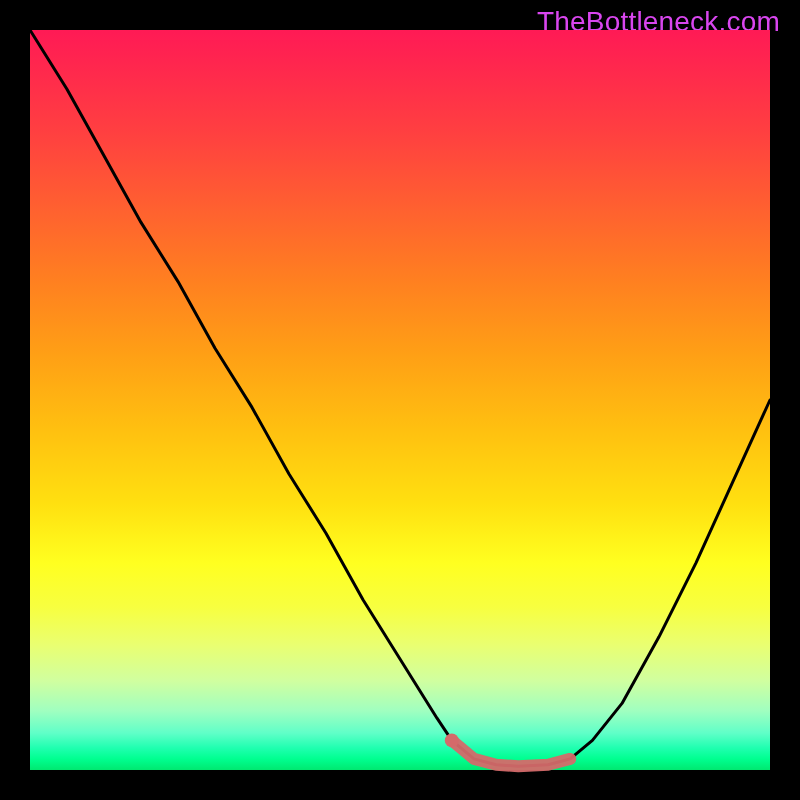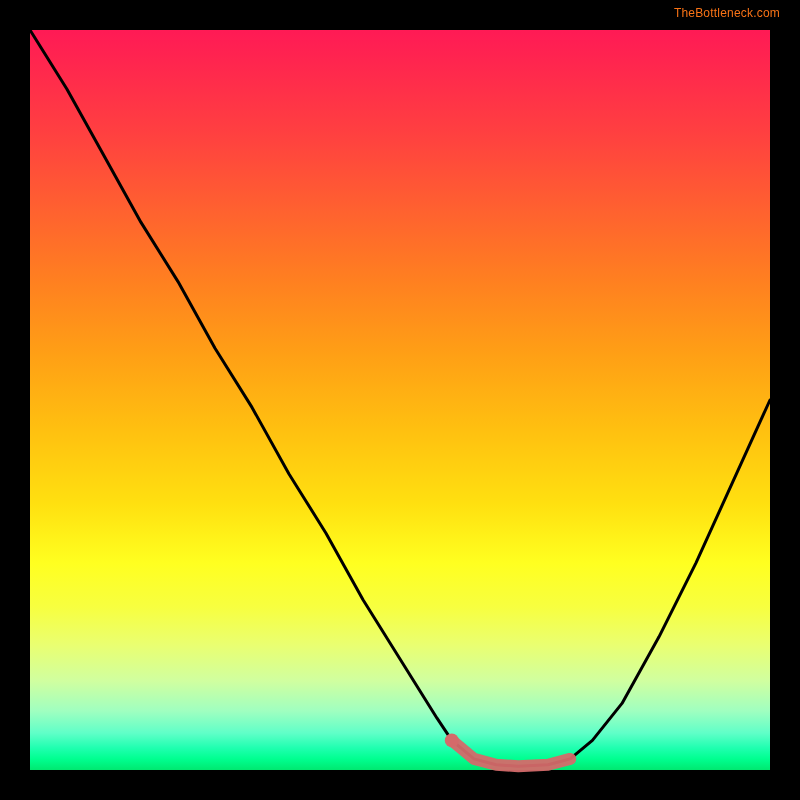--- a/index.html
+++ b/index.html
@@ -46,23 +46,23 @@
     position: absolute;
     left: 0; top: 0;
     width: 740px; height: 740px;
     overflow: visible;
   }
   .watermark {
     position: absolute;
     top: 6px;
     right: 20px;
     font-family: Arial, Helvetica, sans-serif;
-    font-size: 12px;
+    font-size: 28px;
     font-weight: 500;
-    color: #f97316;
+    color: #d946ef;
     letter-spacing: 0.2px;
   }
 </style>
 </head>
 <body>
 
 <div class="container">
   <div class="watermark">TheBottleneck.com</div>
   <div class="plot-area">
     <div class="gradient-bg"></div>

